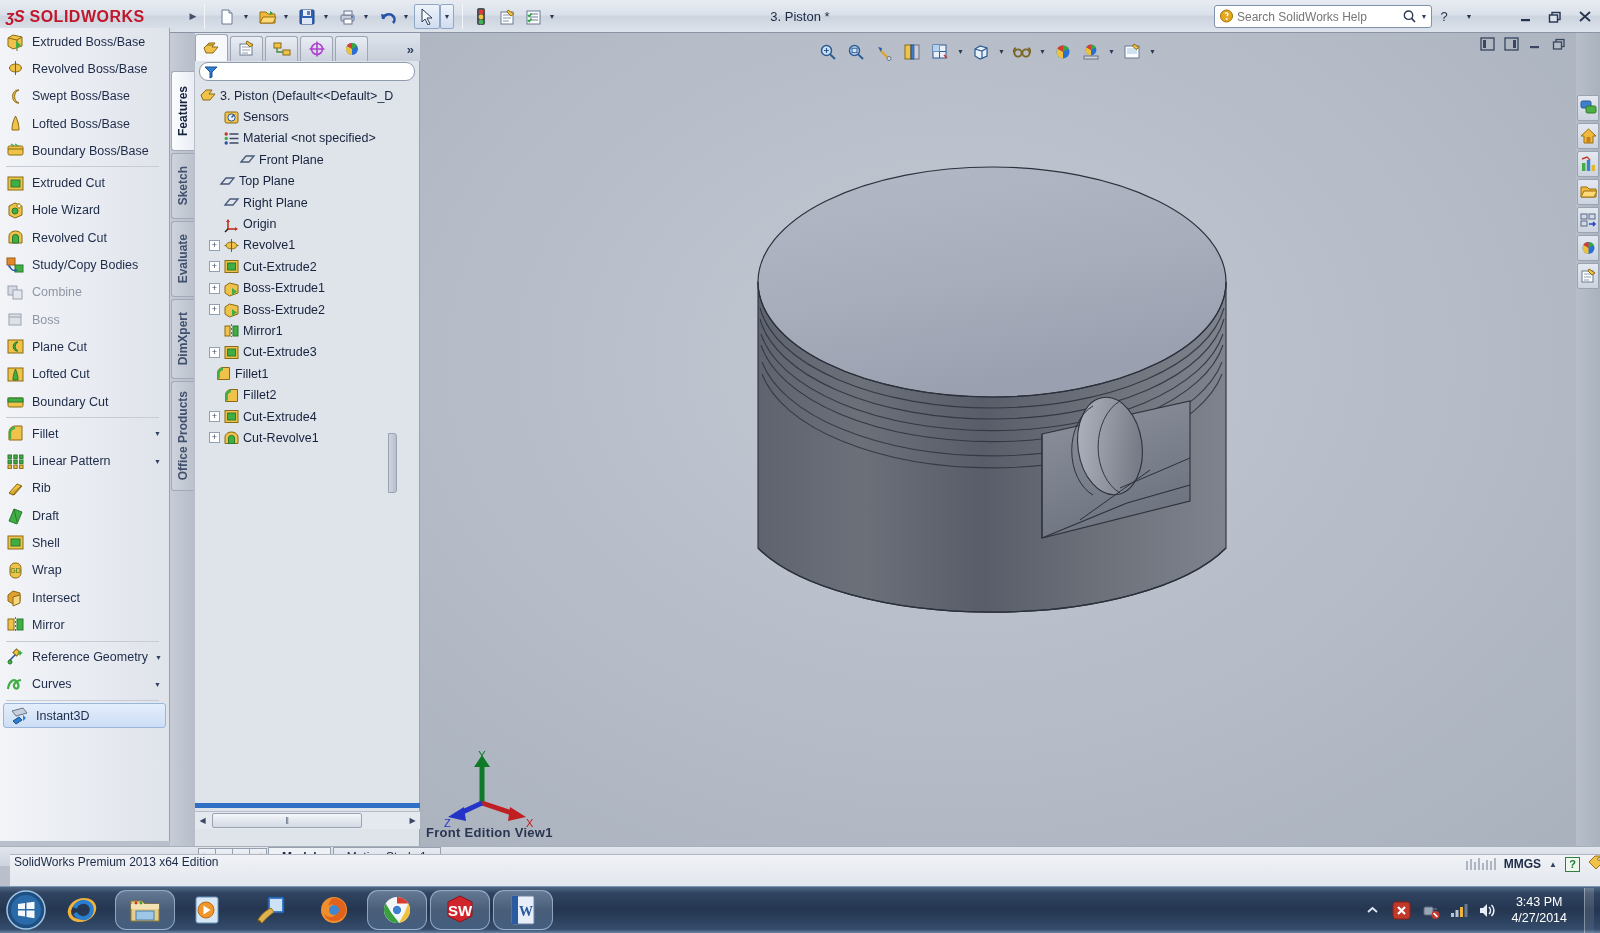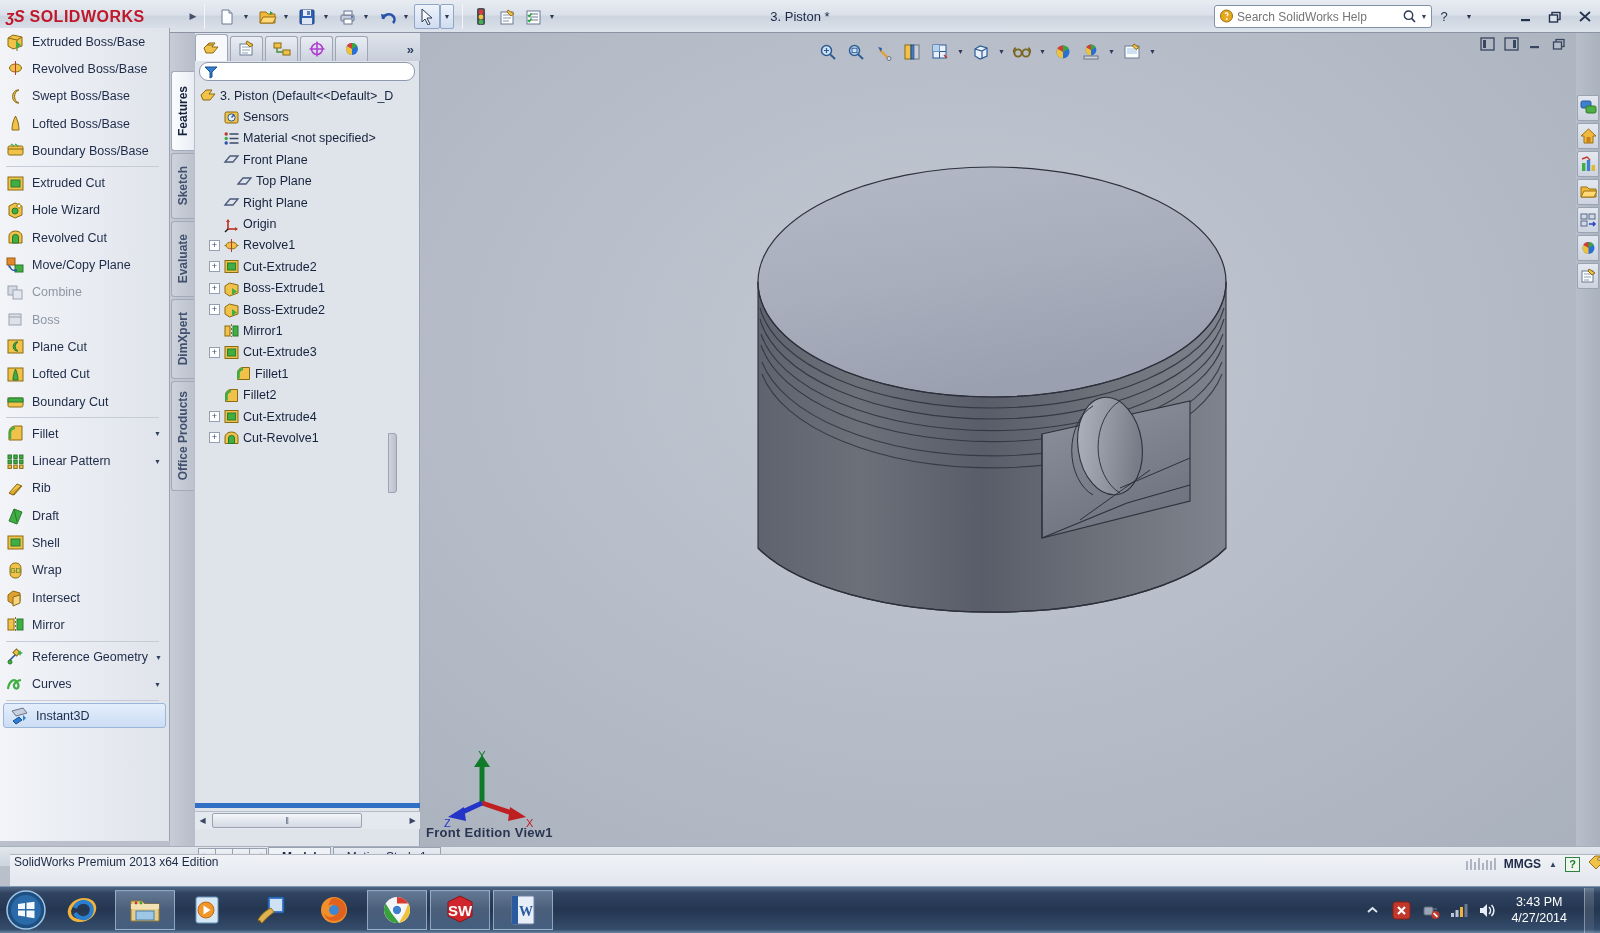--- a/index.html
+++ b/index.html
@@ -247,21 +247,21 @@
   .startorb{
     width:46px; height:44px; margin-left:3px; border-radius:50%;
     display:flex; align-items:center; justify-content:center;
   }
   .tb-item{
     width:60px; height:40px; margin-left:3px;
     display:flex; align-items:center; justify-content:center;
   }
   .tb-item.boxed{
     background:linear-gradient(to bottom, rgba(190,212,235,.36), rgba(120,155,195,.24));
-    border:1px solid rgba(200,222,245,.55); border-radius:0;
+    border:1px solid rgba(200,222,245,.55); border-radius:11px;
   }
   .tray{
     margin-left:auto; display:flex; align-items:center; gap:9px; padding-right:6px; height:47px;
   }
   .tray .tico{ width:20px; height:20px; display:flex; align-items:center; justify-content:center;}
   .clock{
     color:#ffffff; font-size:12.5px; text-align:center; line-height:16px;
     padding-left:4px; padding-right:6px;
   }
   .showdesk{
@@ -489,21 +489,21 @@
         </div>
         <div class="cmd">
           <span class="ci">
             <svg width="19" height="19" viewBox="0 0 19 19">
               <rect x="1" y="2" width="8" height="7" fill="#e08a2c" stroke="#9a5c12"></rect>
               <rect x="9" y="9" width="8" height="7" fill="#3fae45" stroke="#2a7a2c"></rect>
               <path d="M4 11c1 3 4 4 7 3" stroke="#2653a8" stroke-width="1.6" fill="none"></path>
               <path d="M2 9l3 1-2 2z" fill="#2653a8"></path>
             </svg>
           </span>
-          <span class="clabel">Move/Copy Plane</span>
+          <span class="clabel">Study/Copy Bodies</span>
         </div>
         <div class="cmd dim">
           <span class="ci">
             <svg width="19" height="19" viewBox="0 0 19 19">
               <rect x="2" y="3" width="9" height="9" fill="#d6dae2" stroke="#9aa2b0"></rect>
               <rect x="7" y="7" width="9" height="9" fill="#e4e8ee" stroke="#9aa2b0"></rect>
             </svg>
           </span>
           <span class="clabel">Combine</span>
         </div>
@@ -756,30 +756,30 @@
             <span class="tico">
               <svg width="17" height="17" viewBox="0 0 17 17">
                 <circle cx="3.2" cy="4" r="1.7" fill="#c0392b"></circle>
                 <circle cx="3.2" cy="8.5" r="1.7" fill="#3fae45"></circle>
                 <circle cx="3.2" cy="13" r="1.7" fill="#2653a8"></circle>
                 <path d="M6.5 4h9M6.5 8.5h9M6.5 13h9" stroke="#3a4a66" stroke-width="1.5"></path>
               </svg>
             </span>
             <span>Material &lt;not specified&gt;</span>
           </div>
-          <div class="trow" style="padding-left:8px">
+          <div class="trow" style="padding-left:24px">
             <span class="exp blank"></span>
             <span class="tico">
               <svg width="17" height="17" viewBox="0 0 17 17">
                 <path d="M2 11l5-6h8l-5 6z" fill="none" stroke="#4a5a7a" stroke-width="1.3"></path>
               </svg>
             </span>
             <span>Front Plane</span>
           </div>
-          <div class="trow" style="padding-left:21px">
+          <div class="trow" style="padding-left:4px">
             <span class="exp blank"></span>
             <span class="tico">
               <svg width="17" height="17" viewBox="0 0 17 17">
                 <path d="M2 11l5-6h8l-5 6z" fill="none" stroke="#4a5a7a" stroke-width="1.3"></path>
               </svg>
             </span>
             <span>Top Plane</span>
           </div>
           <div class="trow" style="padding-left:8px">
             <span class="exp blank"></span>
@@ -858,21 +858,21 @@
           <div class="trow" style="padding-left:8px">
             <span class="exp">+</span>
             <span class="tico">
               <svg width="17" height="17" viewBox="0 0 17 17">
                 <rect x="2" y="2.5" width="13" height="12" fill="#f0c24a" stroke="#8a6a12"></rect>
                 <rect x="4.6" y="5" width="8" height="7" fill="#3fae45" stroke="#2a7a2c"></rect>
               </svg>
             </span>
             <span>Cut-Extrude3</span>
           </div>
-          <div class="trow" style="padding-left:20px">
+          <div class="trow" style="padding-left:0">
             <span class="exp blank"></span>
             <span class="tico">
               <svg width="17" height="17" viewBox="0 0 17 17">
                 <path d="M2.5 14.5V8a5.5 5.5 0 0 1 5.5-5.5h6.5v12z" fill="#f0c24a" stroke="#8a6a12"></path>
                 <path d="M3.5 13.5V8.5A4.5 4.5 0 0 1 8 4" fill="none" stroke="#3fae45" stroke-width="2.6"></path>
               </svg>
             </span>
             <span>Fillet1</span>
           </div>
           <div class="trow" style="padding-left:8px">

